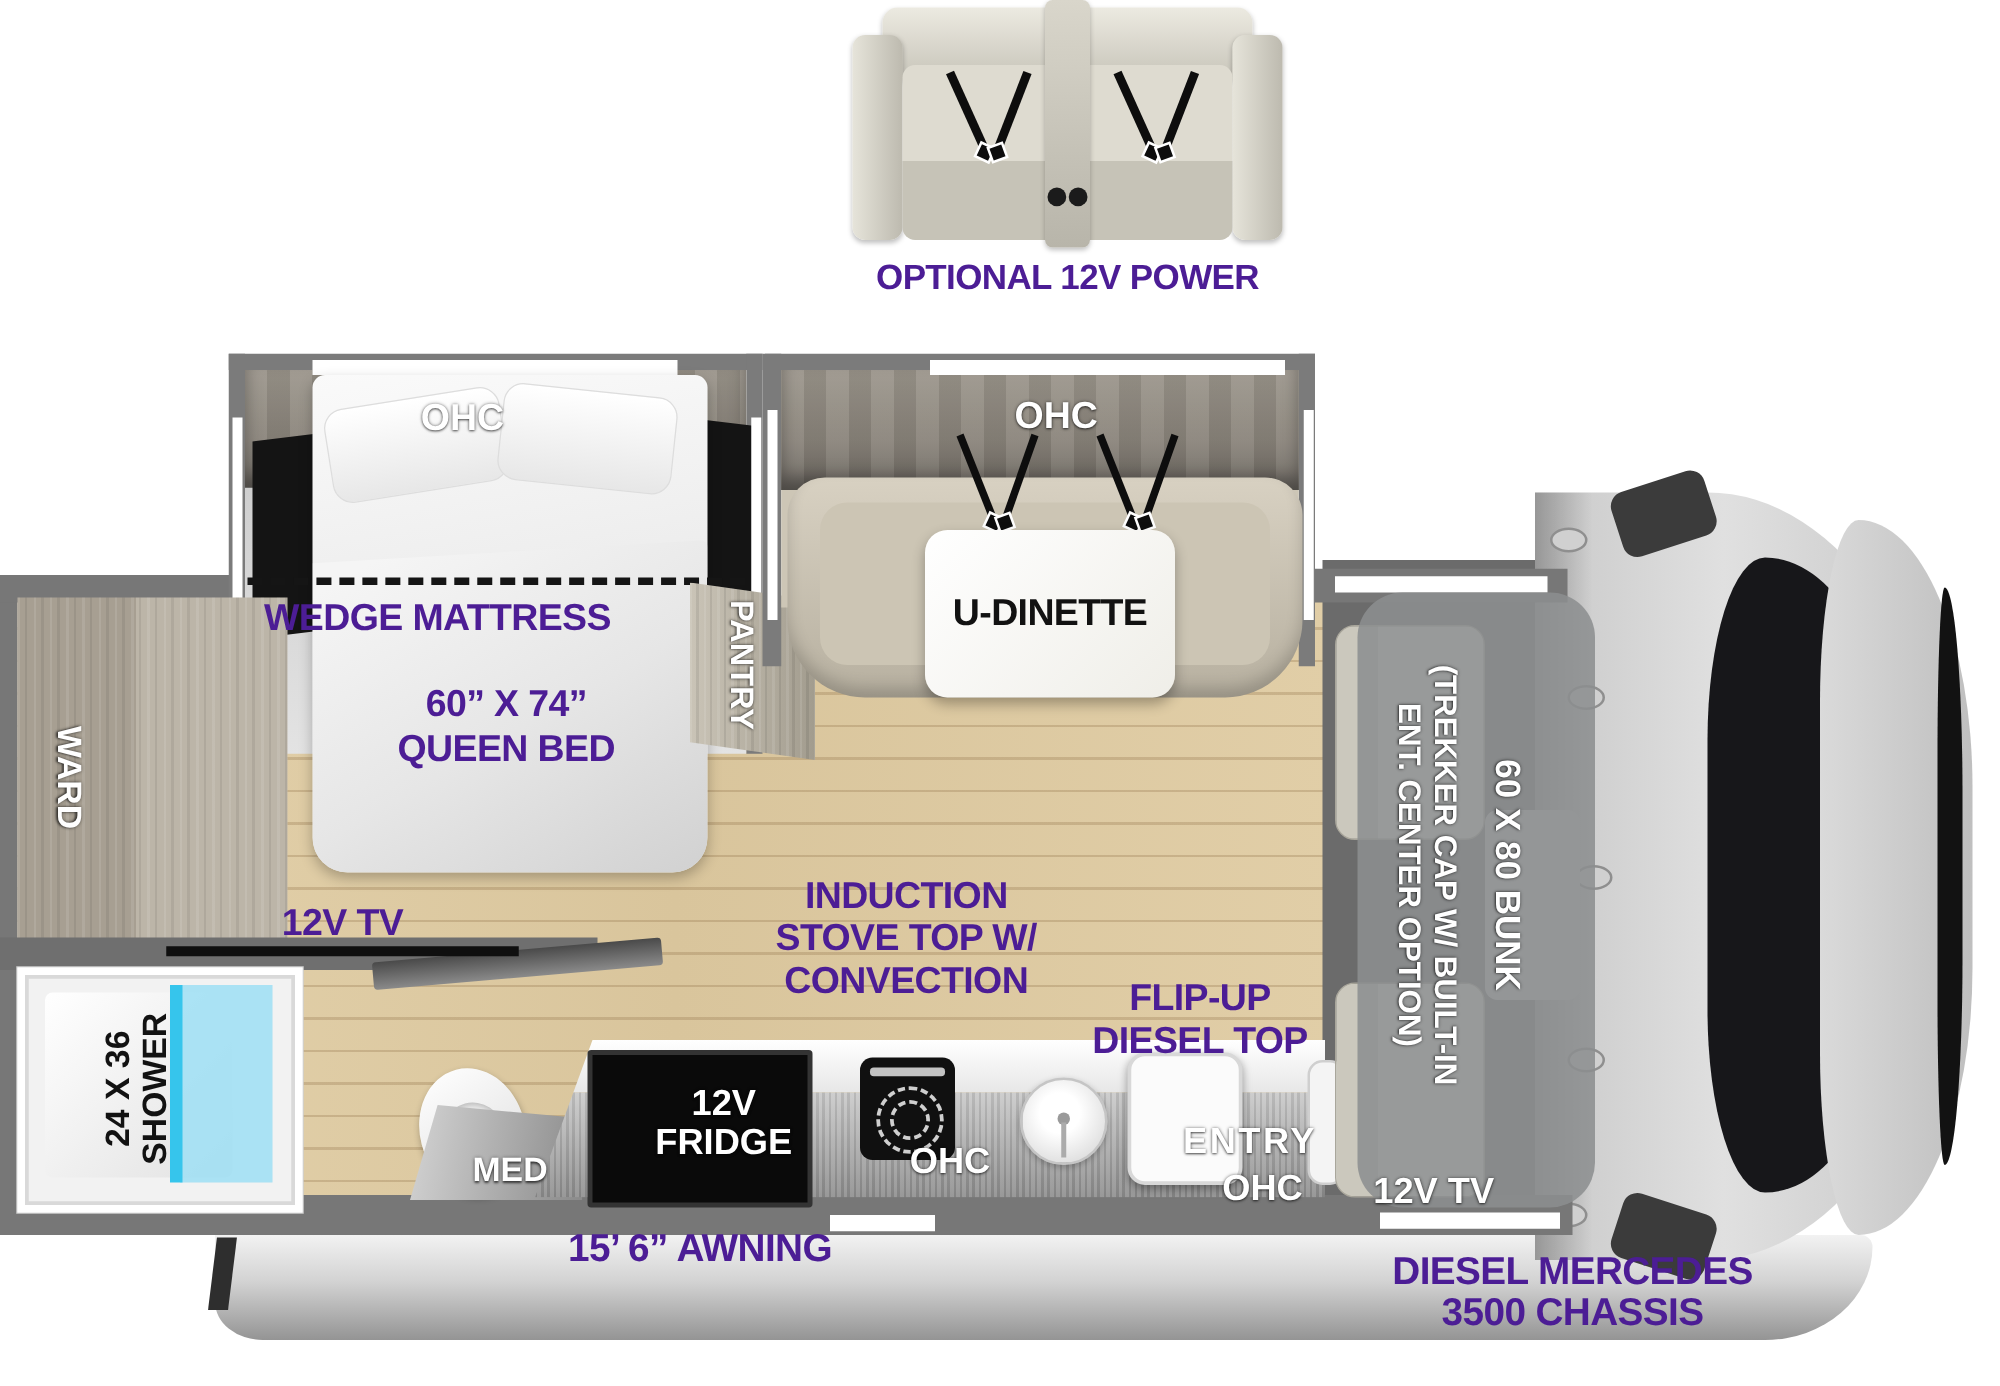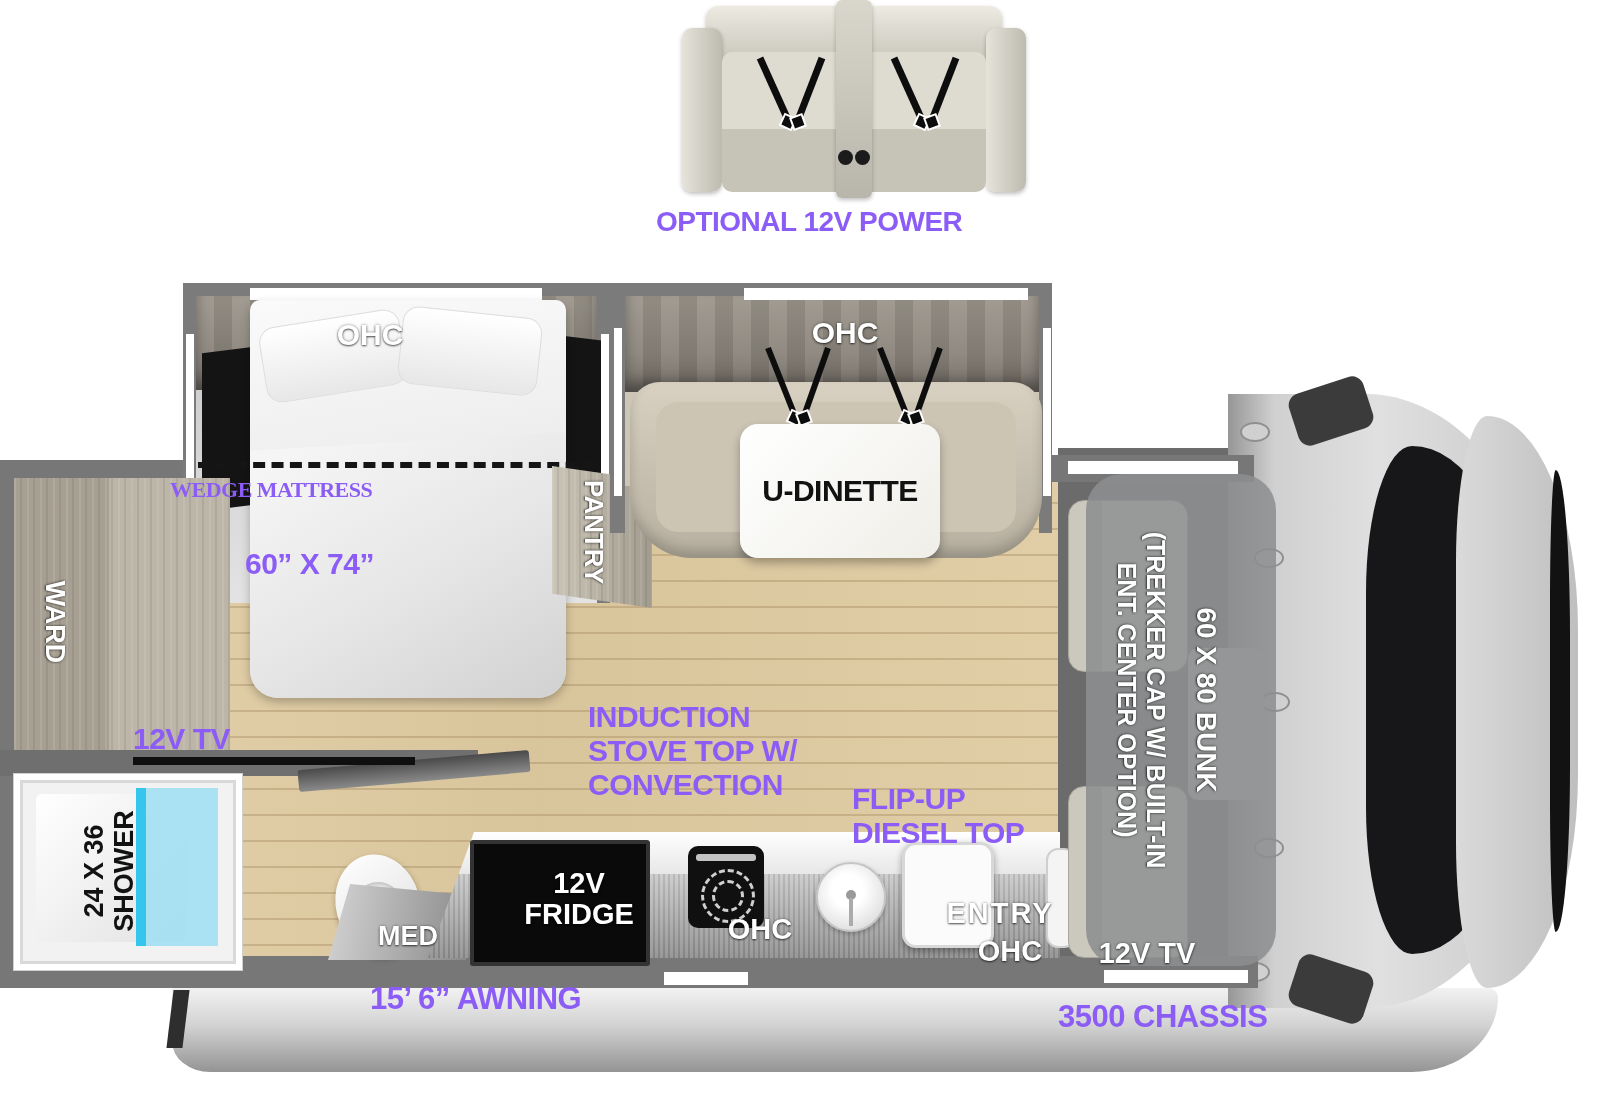--- a/index.html
+++ b/index.html
@@ -1,19 +1,19 @@
 <!DOCTYPE html>
 <html><head>
 <meta charset="utf-8">
 <style>
   html,body{margin:0;padding:0;background:#fff;}
   #stage{position:relative;width:1600px;height:1109px;background:#fff;overflow:hidden;
          font-family:"Liberation Sans", sans-serif;font-weight:700;}
   .abs{position:absolute;}
-  .lbl{position:absolute;color:#8b5cf6;letter-spacing:-0.5px;line-height:1.12;}
+  .lbl{position:absolute;color:#4c1d95;letter-spacing:-0.5px;text-align:center;line-height:1.12;}
   .lblw{position:absolute;color:#fff;text-align:center;line-height:1.1;
         text-shadow:0 1px 2px rgba(0,0,0,.6),0 0 3px rgba(0,0,0,.4);}
   .wall{position:absolute;background:#777;}
   .white-strip{position:absolute;background:#fff;}
 
   
   .ts{left:676px;top:0;width:356px;height:200px;}
   .ts-back{left:30px;top:6px;width:296px;height:58px;border-radius:12px;
      background:linear-gradient(180deg,#eceae1,#c7c4b9);box-shadow:0 2px 4px rgba(0,0,0,.25);}
   .ts-arm{top:28px;width:40px;height:164px;border-radius:10px;
@@ -91,21 +91,21 @@
   .bed{left:250px;top:300px;width:316px;height:398px;border-radius:10px 10px 28px 28px;
      background:linear-gradient(170deg,#fafafa,#dcdcdc);box-shadow:0 4px 10px rgba(0,0,0,.25);}
   .pillow{position:absolute;background:linear-gradient(180deg,#fff,#e7e7e7);
      border:1px solid #ddd;border-radius:16px;}
   .pillow.p1{left:12px;top:18px;width:140px;height:74px;transform:rotate(-9deg);}
   .pillow.p2{left:150px;top:12px;width:138px;height:76px;transform:rotate(6deg);}
   .duvet{left:0;top:132px;width:316px;height:266px;border-radius:6px 6px 28px 28px;
      background:linear-gradient(150deg,#f5f5f5 10%,#e6e6e6 55%,#d1d1d1);
      clip-path:polygon(0 7%,100% 0,100% 100%,0 100%);position:absolute;}
   .dash{left:198px;top:462px;width:398px;height:0;border-top:6px dashed #151515;}
-  .lbl-wedge{left:170px;top:478px;width:360px;font-size:22px;font-family:Liberation Serif, serif;}
+  .lbl-wedge{left:170px;top:478px;width:360px;font-size:30px;}
   .lbl-bedsize{left:245px;top:546px;width:320px;font-size:30px;line-height:36px;}
 
   .ward{left:14px;top:478px;width:216px;height:278px;
      background-image:repeating-linear-gradient(90deg, rgba(255,255,255,.10) 0 2px, rgba(0,0,0,0) 2px 6px, rgba(0,0,0,.07) 6px 8px, rgba(0,0,0,0) 8px 13px),
        linear-gradient(90deg,#a79f92 0 44%,#bcb5a8 44%);}
   .lbl-ward{left:-12px;top:607px;width:132px;height:30px;transform:rotate(90deg);font-size:27px;}
   .pantry{left:552px;top:466px;width:100px;height:142px;
      background-image:repeating-linear-gradient(90deg, rgba(255,255,255,.10) 0 2px, rgba(0,0,0,0) 2px 5px, rgba(0,0,0,.08) 5px 7px, rgba(0,0,0,0) 7px 11px),
        linear-gradient(90deg,#cac4b7,#a29c8e);
      clip-path:polygon(0 0,100% 10%,100% 100%,0 90%);}
@@ -343,20 +343,21 @@
   <div class="seat s1"></div>
   <div class="seat s2"></div>
   <div class="abs console"></div>
   <div class="abs bunk"></div>
 
   <div class="lblw lbl-ohc" style="left:300px;top:318px;width:140px;">OHC</div>
   <div class="lblw lbl-ohc" style="left:775px;top:316px;width:140px;">OHC</div>
   <div class="lbl lbl-wedge">WEDGE MATTRESS</div>
   <div class="lbl lbl-bedsize">
     <div>60” X 74”</div>
+    <div>QUEEN BED</div>
   </div>
   <div class="lblw lbl-ward">WARD</div>
   <div class="lblw lbl-pantry">PANTRY</div>
   <div class="lbl lbl-tvbed">12V TV</div>
   <div class="abs tv-underline"></div>
   <div class="lblw lbl-med">MED</div>
   <div class="lblw lbl-fridge">
     <div>12V</div>
     <div>FRIDGE</div>
   </div>
@@ -373,16 +374,17 @@
   <div class="lblw lbl-entry">ENTRY</div>
   <div class="lblw lbl-ohc-entry">OHC</div>
   <div class="lblw lbl-trekker">
     <div>(TREKKER CAP W/ BUILT-IN</div>
     <div>ENT. CENTER OPTION)</div>
   </div>
   <div class="lblw lbl-bunk">60 X 80 BUNK</div>
   <div class="lblw lbl-tvcab">12V TV</div>
   <div class="lbl lbl-awning">15’ 6” AWNING</div>
   <div class="lbl lbl-chassis">
+    <div>DIESEL MERCEDES</div>
     <div>3500 CHASSIS</div>
   </div>
 
 </div>
 
 </body></html>

